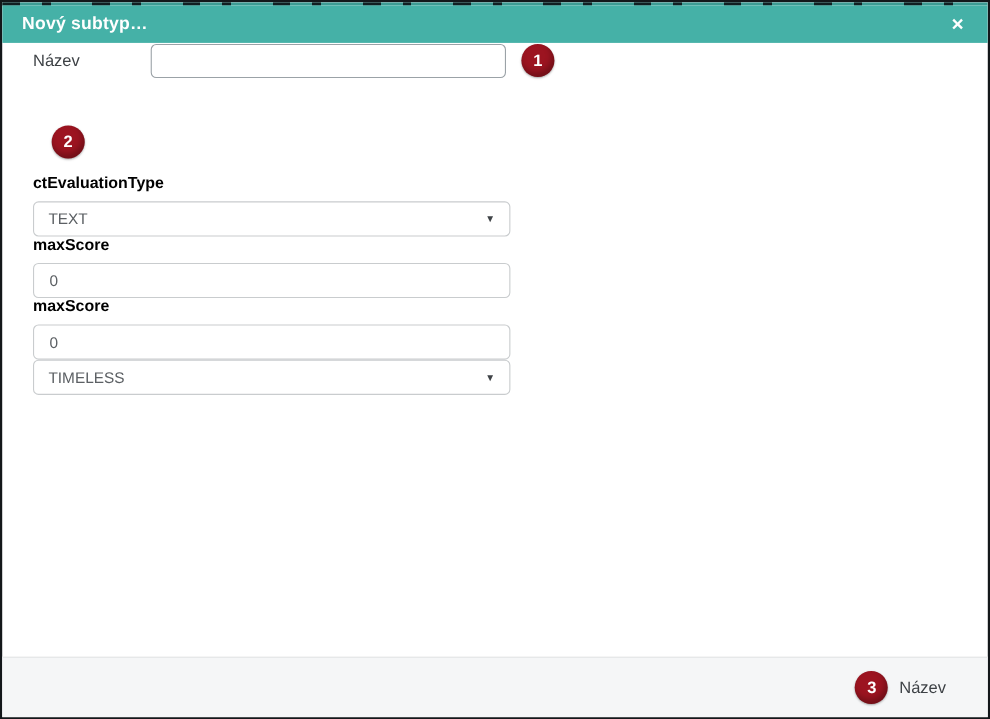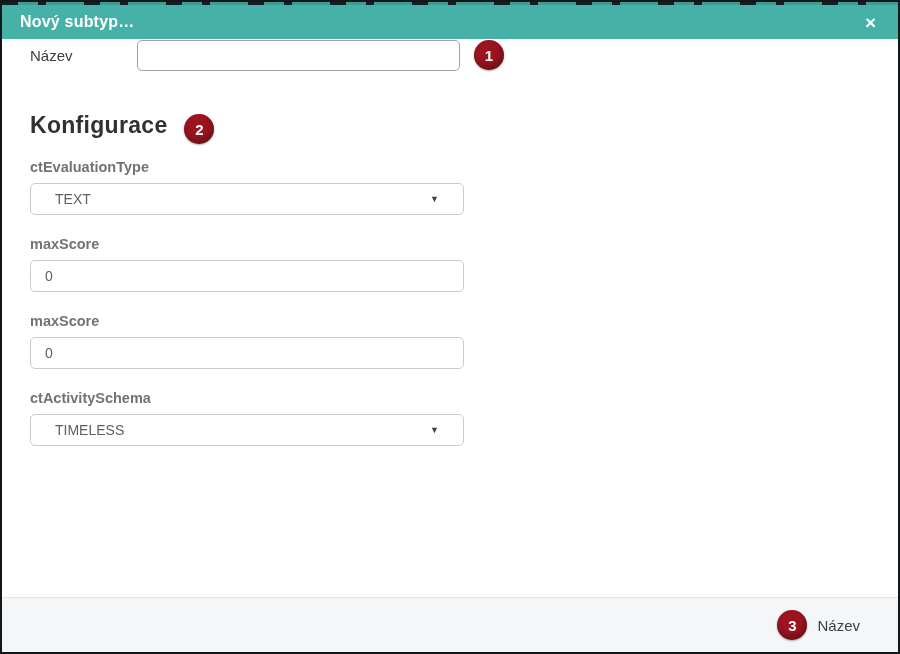--- a/index.html
+++ b/index.html
@@ -48,32 +48,32 @@
     display:inline-flex; align-items:center; justify-content:center;
     flex:none;
   }
   .name-row .badge { margin-left:14px; }
   .heading-row { margin-top:40px; display:flex; align-items:flex-start; }
   .section-heading {
     margin:0; font-size:23px; line-height:28px;
     color:#2e3235; font-weight:bold; letter-spacing:.3px;
   }
   .heading-row .badge { margin-left:17px; margin-top:3px; }
-  .field { margin-top:21px; }
+  .field { }
   .field.first { margin-top:15px; }
-  .field-label { font-weight:bold; font-size:14.5px; color:#737373; margin-bottom:8px; }
+  .field-label { font-weight:bold; font-size:14.5px; color:#000000; margin-bottom:8px; }
   .control {
     width:434px; height:32px;
     border:1px solid #c9ccce; border-radius:5px;
     font-size:14px; color:#5c6064;
   }
   input.control { padding:0 14px; font-family:inherit; outline:none; }
   .select {
     display:flex; align-items:center; justify-content:space-between;
-    padding:0 24px; cursor:pointer; background:#fff;
+    padding:0 13px; cursor:pointer; background:#fff;
   }
   .select .arrow { font-size:9px; color:#3f4347; }
   .footer {
     position:absolute; left:0; right:0; bottom:0; height:55px;
     background:#f5f6f7; border-top:1px solid #e3e4e5;
     display:flex; align-items:center; justify-content:flex-end;
     padding:0 18px;
   }
   .footer .badge { margin-right:10px; }
   .cancel { font-size:15px; color:#3d4145; margin-right:20px; cursor:pointer; }
@@ -98,21 +98,20 @@
 
   <div class="body">
 
     <div class="name-row">
       <label>Název</label>
       <input class="name-input" type="text" value="" style="">
       <span class="badge">1</span>
     </div>
 
     <div class="heading-row">
-      <h2 class="section-heading">Konfigurace</h2>
       <span class="badge">2</span>
     </div>
 
     <div class="field first">
       <div class="field-label">ctEvaluationType</div>
       <div class="control select">
         <span>TEXT</span>
         <span class="arrow">▼</span>
       </div>
     </div>
@@ -122,21 +121,20 @@
       <input class="control" type="text" value="0" style="">
     </div>
 
     <div class="field">
       <div class="field-label">maxScore</div>
       <input class="control" type="text" value="0" style="">
     </div>
 
 
     <div class="field">
-      <div class="field-label">ctActivitySchema</div>
       <div class="control select">
         <span>TIMELESS</span>
         <span class="arrow">▼</span>
       </div>
     </div>
 
   </div>
 
   <div class="footer">
     <span class="badge">3</span>

